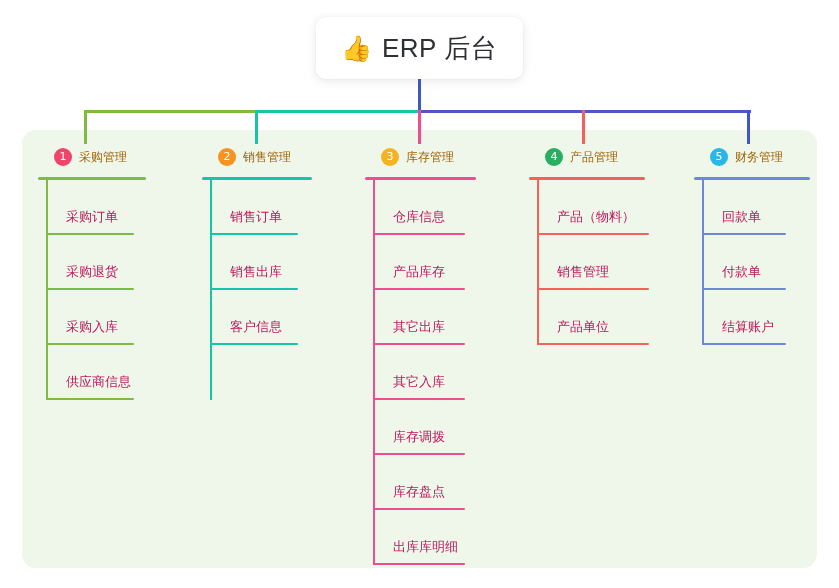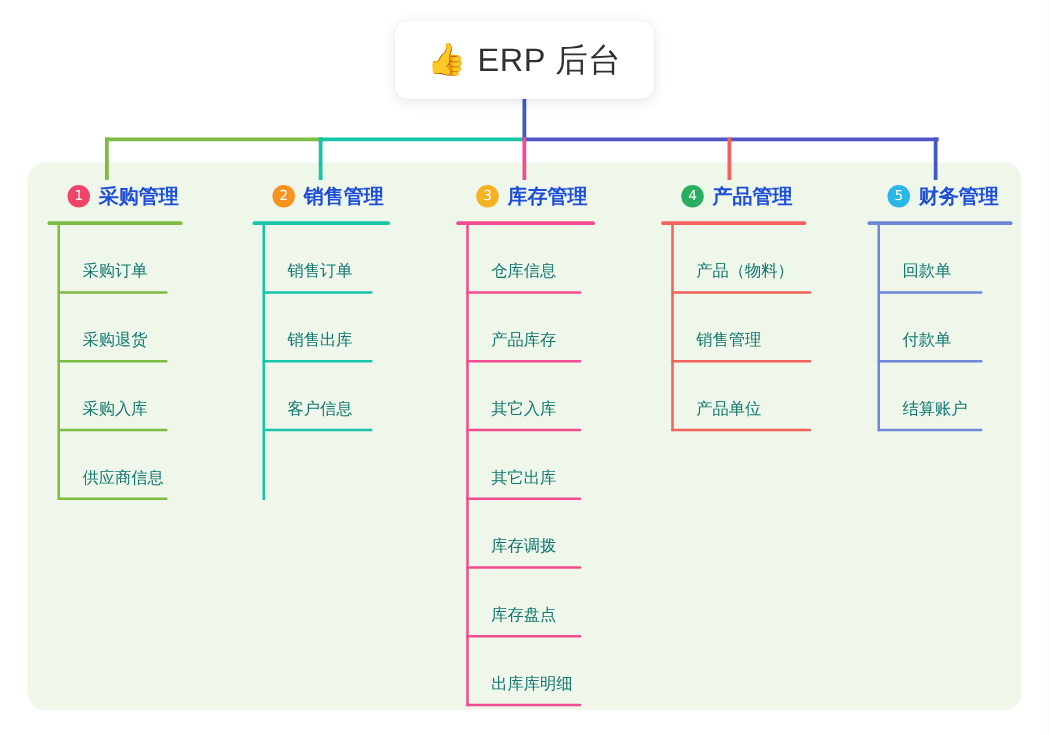--- a/index.html
+++ b/index.html
@@ -38,31 +38,31 @@
   .column{position:absolute;top:144px;z-index:5;}
   .col-head{
     display:flex;align-items:center;gap:7px;height:26px;
     padding-left:16px;
   }
   .badge{
     width:18px;height:18px;border-radius:50%;
     color:#fff;font-size:11px;line-height:18px;text-align:center;
     flex:0 0 auto;font-family:"DejaVu Sans",sans-serif;
   }
-  .head-label{font-size:16px;color:#1d4ed8;white-space:nowrap;font-weight:bold;}
+  .head-label{font-size:12px;color:#a16207;white-space:nowrap;}
   .head-rule{height:3px;border-radius:2px;margin-top:7px;}
 
   .items{position:relative;margin-top:0;}
   .spine{position:absolute;left:8px;top:0;width:2px;}
   .item{
     position:relative;height:55px;
   }
   .item-label{
     position:absolute;left:28px;bottom:9px;
-    font-size:13px;color:#0f766e;white-space:nowrap;
+    font-size:13px;color:#be185d;white-space:nowrap;
   }
   .item-rule{
     position:absolute;left:8px;bottom:0;height:2px;border-radius:1px;
   }
 </style>
 </head>
 <body>
 
 <div id="canvas">
 
@@ -144,25 +144,25 @@
           <div class="spine" style="height: 385px; background: rgb(239, 77, 143);"></div>
           <div class="item">
             <span class="item-label">仓库信息</span>
             <div class="item-rule" style="width: 92px; background: rgb(239, 77, 143);"></div>
           </div>
           <div class="item">
             <span class="item-label">产品库存</span>
             <div class="item-rule" style="width: 92px; background: rgb(239, 77, 143);"></div>
           </div>
           <div class="item">
+            <span class="item-label">其它出库</span>
+            <div class="item-rule" style="width: 92px; background: rgb(239, 77, 143);"></div>
+          </div>
+          <div class="item">
             <span class="item-label">其它入库</span>
-            <div class="item-rule" style="width: 92px; background: rgb(239, 77, 143);"></div>
-          </div>
-          <div class="item">
-            <span class="item-label">其它出库</span>
             <div class="item-rule" style="width: 92px; background: rgb(239, 77, 143);"></div>
           </div>
           <div class="item">
             <span class="item-label">库存调拨</span>
             <div class="item-rule" style="width: 92px; background: rgb(239, 77, 143);"></div>
           </div>
           <div class="item">
             <span class="item-label">库存盘点</span>
             <div class="item-rule" style="width: 92px; background: rgb(239, 77, 143);"></div>
           </div>

